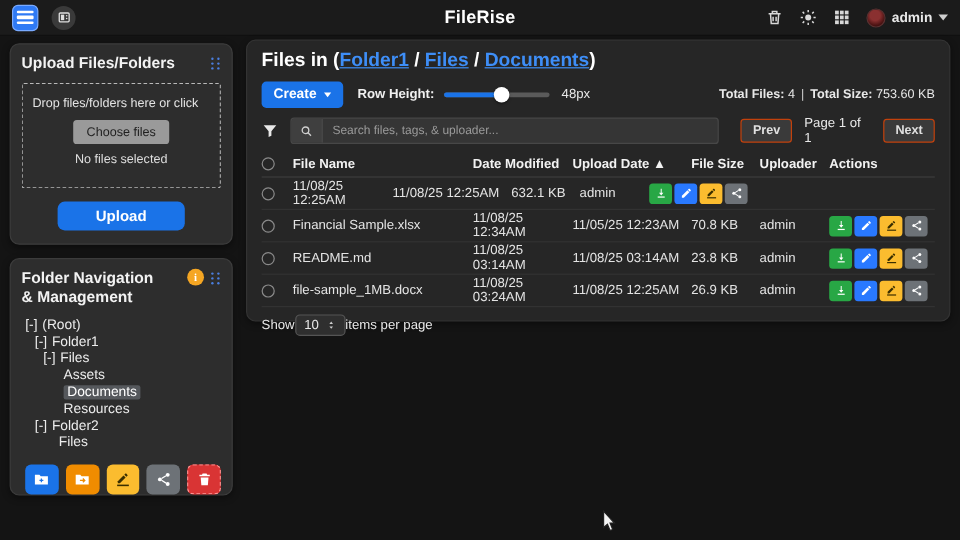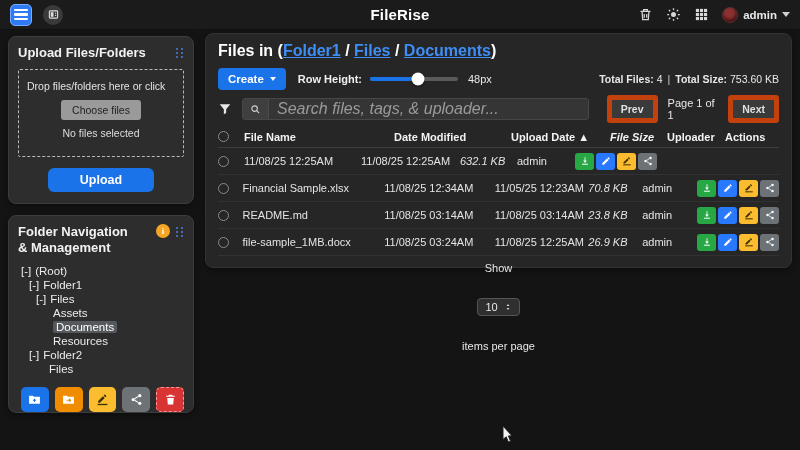--- a/index.html
+++ b/index.html
@@ -141,56 +141,56 @@
     display:flex; align-items:center; margin-left:10px; width:358px; height:22px;
     background:#353535; border:1px solid #474747; border-radius:3px; overflow:hidden;
   }
   .search-icon-seg {
     width:26px; height:100%; background:#3f3f3f; display:flex; align-items:center;
     justify-content:center; border-right:1px solid #4a4a4a;
   }
   .search-icon-seg svg { width:11px; height:11px; color:#d0d0d0; }
   .search-box input {
     flex:1; background:transparent; border:none; outline:none; color:#e8e8e8;
-    font-size:16px; padding:0 8px; font-family:inherit;font-style:italic;
+    font-size:10px; padding:0 8px; font-family:inherit;
   }
   .search-box input::placeholder { color:#9a9a9a; }
   .pager { margin-left:18px; display:flex; align-items:center; gap:10px; }
   .pg-btn {
-    background:#3a3a3a; color:#e0e0e0; border:5px solid #c2410c; border-radius:3px;
+    background:#3a3a3a; color:#e0e0e0; border:1px solid #c2410c; border-radius:3px;
     font-size:10.5px; font-weight:bold; padding:3px 9px; font-family:inherit; cursor:pointer;
   }
   .pg-info { font-size:11px; color:#e8e8e8; }
 
   .ftable { margin-top:6px; }
   .trow { display:flex; align-items:center; }
   .thead { height:22px; border-bottom:1px solid #3d3d3d; font-weight:bold; font-size:11px; color:#f2f2f2; }
   .tr { height:27px; border-bottom:1px solid #323232; font-size:11px; color:#e4e4e4; }
   .col-check { width:26px; display:flex; align-items:center; }
   .col-name { width:150px; }
-  .col-mod { width:117px; }
+  .col-mod { width:83px; }
   .col-up  { width:99px; }
-  .col-size{ width:57px;font-style:italic; }
+  .col-size{ width:57px; }
   .col-user{ width:58px; }
   .col-act { flex:1; display:flex; gap:2px; justify-content:flex-start; }
   .chk {
     width:11px; height:11px; border:1.5px solid #8a8a8a; border-radius:50%;
     background:transparent; cursor:pointer;
   }
   .act-btn {
     width:19px; height:17px; border:none; border-radius:3px; display:flex;
     align-items:center; justify-content:center; cursor:pointer; padding:0;
   }
   .act-btn svg { width:10px; height:10px; }
   .act-green { background:#28a745; color:#fff; }
   .act-blue { background:#2979ff; color:#fff; }
   .act-amber { background:#fbbc2f; color:#3a2f00; }
   .act-gray { background:#6d7277; color:#fff; }
 
-  .table-footer { display:flex; align-items:center; margin-top:6px; font-size:11px; color:#e8e8e8; gap:24px;flex-direction:column; }
+  .table-footer { display:flex; align-items:center; margin-top:6px; font-size:11px; color:#e8e8e8; gap:0; }
   .per-page-select {
     display:flex; align-items:center; gap:6px; background:#2f2f2f;
     border:1px solid #555; border-radius:4px; padding:2px 7px; cursor:pointer;
   }
   .per-page-select svg { width:8px; height:10px; color:#cfcfcf; }
 
   
   .mouse-cursor { position:absolute; left:502px; top:425px; width:13px; height:19px; pointer-events:none; }
 </style>
 </head>

